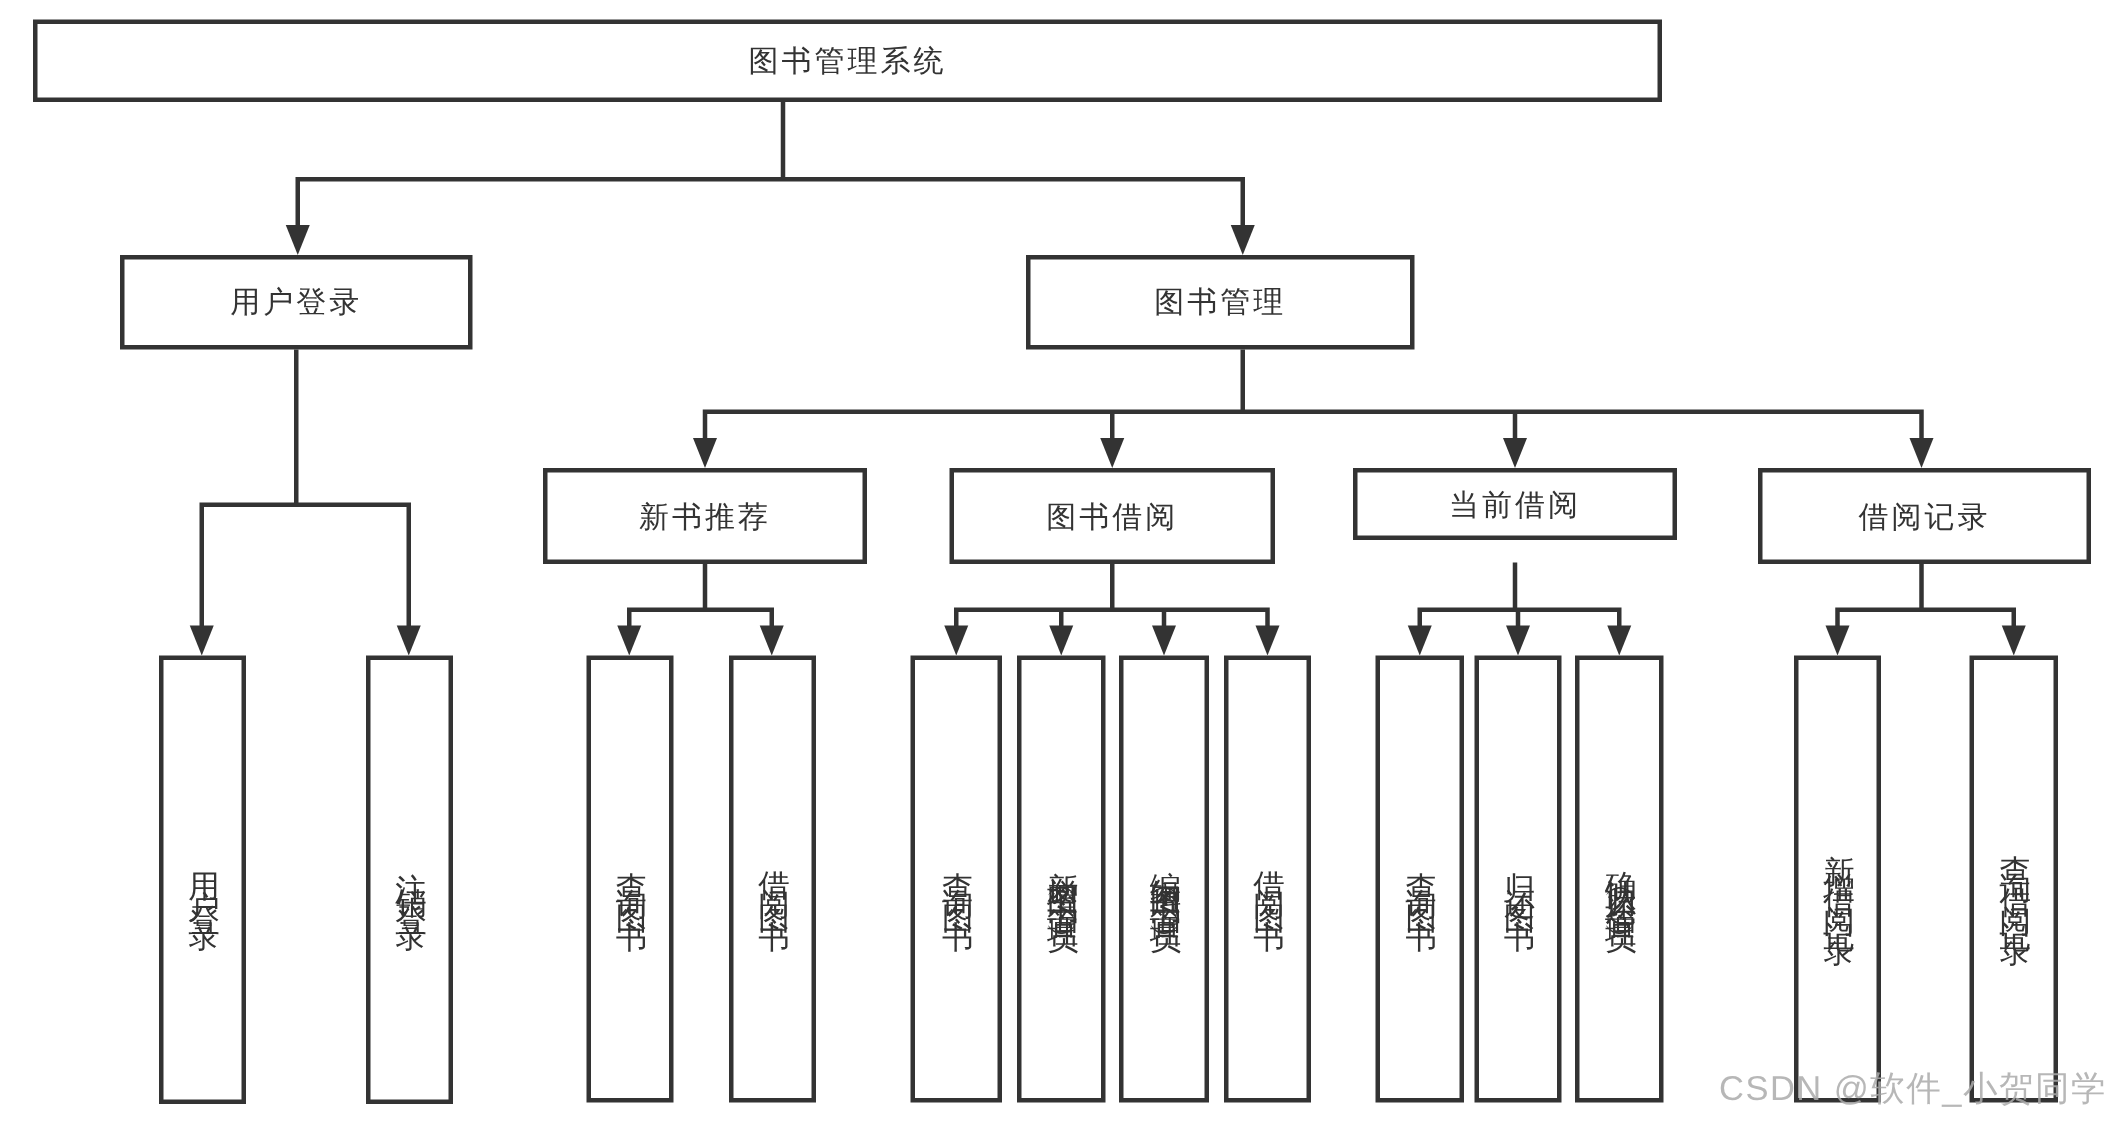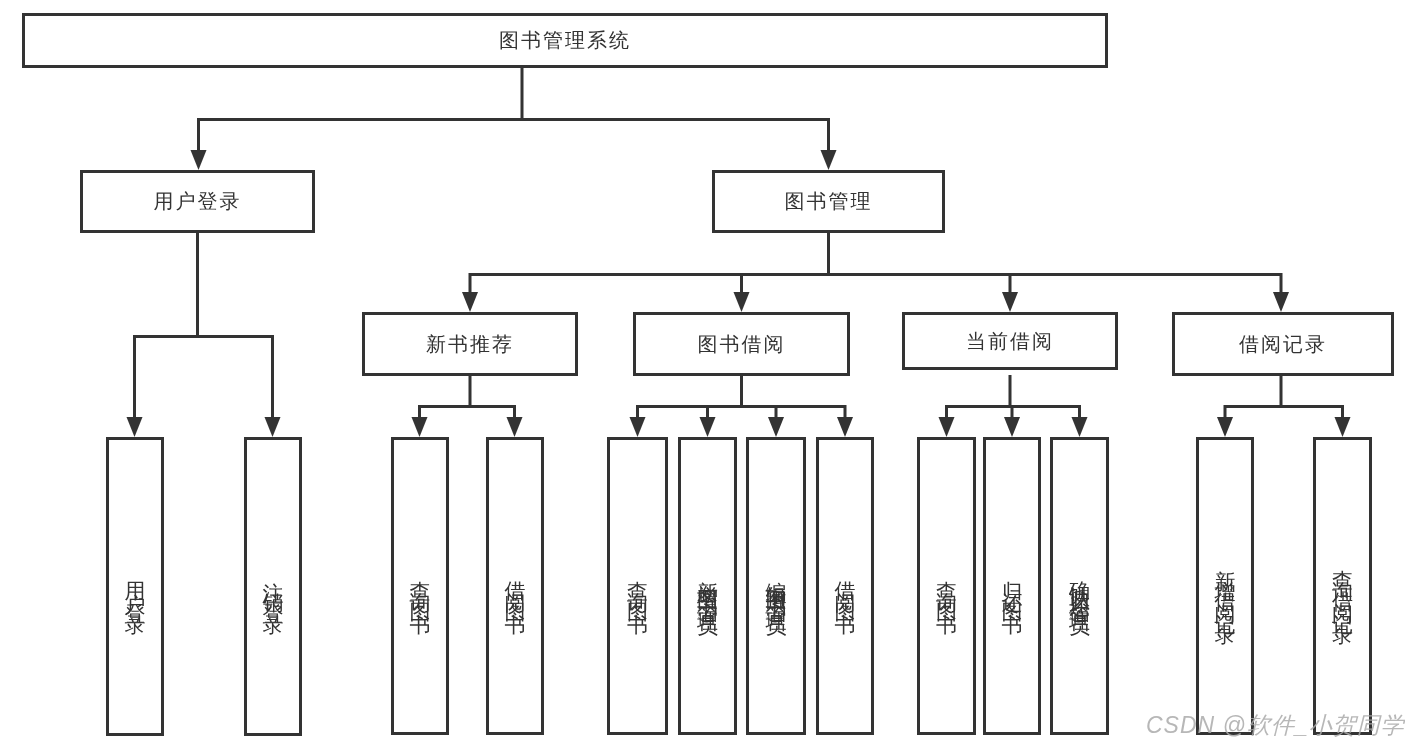--- a/index.html
+++ b/index.html
@@ -14,21 +14,21 @@
   }
   .hlabel{font-size:20px;letter-spacing:2px;white-space:nowrap;}
   .vlabel{
     writing-mode:vertical-rl;text-orientation:mixed;
     font-size:21px;white-space:nowrap;
   }
   .v-short{letter-spacing:11px;}
   .v-long{letter-spacing:5px;}
   #watermark{
     position:absolute;left:1146px;top:710px;font-size:23px;
-    color:rgba(170,170,170,0.85);white-space:nowrap;letter-spacing:1px;font-style:italic;
+    color:rgba(170,170,170,0.85);white-space:nowrap;letter-spacing:1px;
   }
 </style>
 </head>
 <body>
 
 <div id="canvas">
 
   <svg id="connectors" width="1405" height="747" viewBox="0 0 1405 747" xmlns="http://www.w3.org/2000/svg">
     <g stroke="#333333" stroke-width="3" fill="none">
       <path d="M522 68 V119.5 M198.5 119.5 H828.5 M198.5 118 V151 M828.5 118 V151"></path>
@@ -62,31 +62,31 @@
     </g>
   </svg>
 
   <div class="box" style="left:22px;top:13px;width:1086px;height:55px;">
     <span class="hlabel">图书管理系统</span>
   </div>
 
   <div class="box" style="left:80px;top:170px;width:235px;height:63px;">
     <span class="hlabel">用户登录</span>
   </div>
-  <div class="box" style="left:712px;top:170px;width:233px;height:63px;">
+  <div class="box" style="left:684px;top:170px;width:259px;height:63px;">
     <span class="hlabel">图书管理</span>
   </div>
 
   <div class="box" style="left:362px;top:312px;width:216px;height:64px;">
     <span class="hlabel">新书推荐</span>
   </div>
   <div class="box" style="left:633px;top:312px;width:217px;height:64px;">
     <span class="hlabel">图书借阅</span>
   </div>
-  <div class="box" style="left:902px;top:312px;width:216px;height:58px;">
+  <div class="box" style="left:902px;top:312px;width:216px;height:48px;">
     <span class="hlabel">当前借阅</span>
   </div>
   <div class="box" style="left:1172px;top:312px;width:222px;height:64px;">
     <span class="hlabel">借阅记录</span>
   </div>
 
   <div class="box" style="left:106px;top:437px;width:58px;height:299px;">
     <span class="vlabel v-short">用户登录</span>
   </div>
   <div class="box" style="left:244px;top:437px;width:58px;height:299px;">

